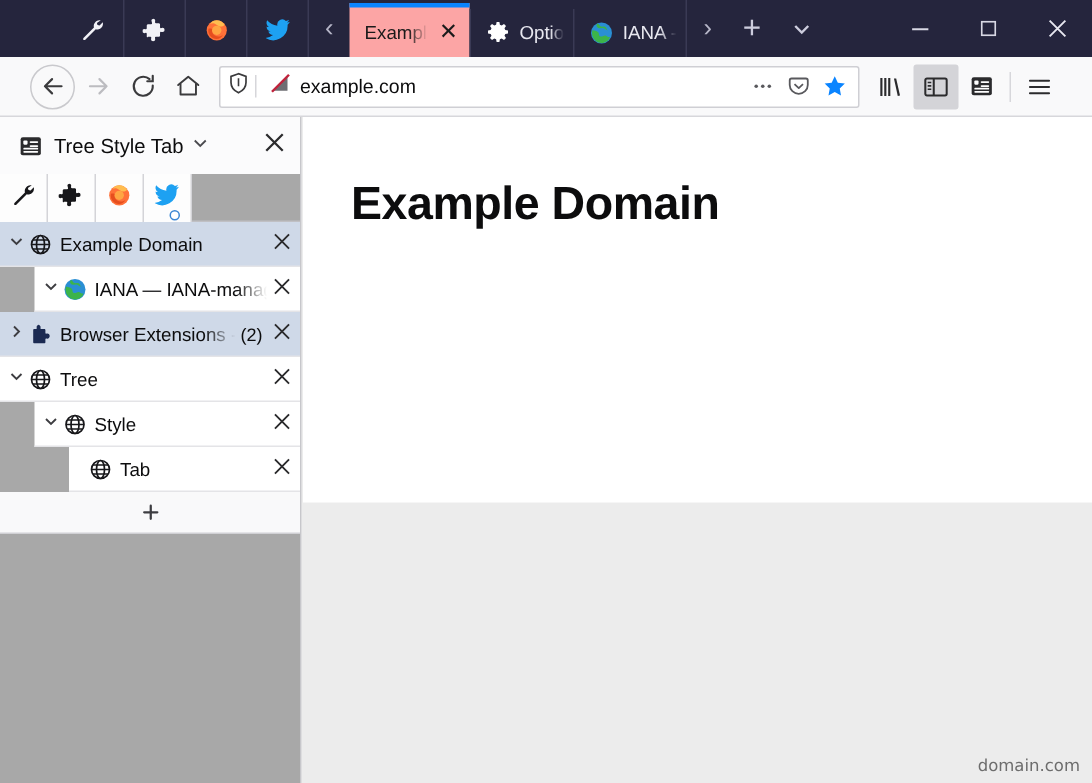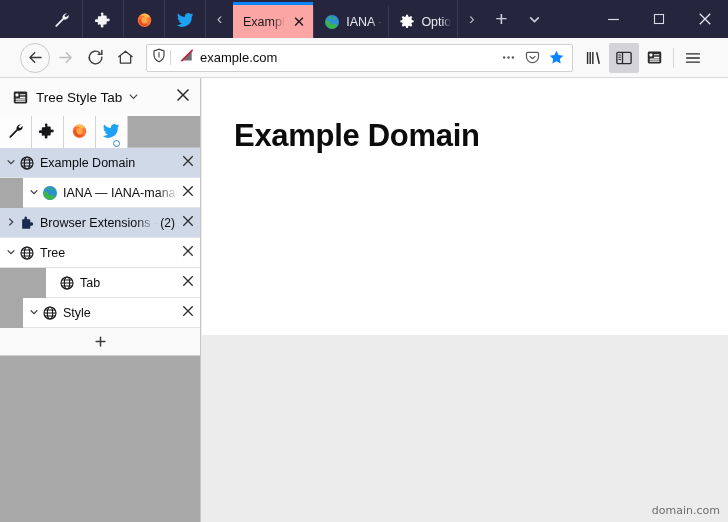--- a/index.html
+++ b/index.html
@@ -245,37 +245,37 @@
 
     <div class="tabstrip">
 
       <div class="tab active">
         <span class="tab-title">Exampl</span>
         <span class="tab-close">✕</span>
       </div>
 
       <div class="tab">
         <span class="tab-fav">
+          <svg width="16" height="16" viewBox="0 0 24 24" fill="#ffffff">
+            <path d="M12 8.2a3.8 3.8 0 1 0 0 7.6 3.8 3.8 0 0 0 0-7.6zm0 6a2.2 2.2 0 1 1 0-4.4 2.2 2.2 0 0 1 0 4.4z"></path>
+            <path d="M13.4 1h-2.8l-.5 2.7-1.8.8L6 3l-2 2 1.5 2.3-.8 1.8L2 9.6v2.8l2.7.5.8 1.8L4 17l2 2 2.3-1.5 1.8.8.5 2.7h2.8l.5-2.7 1.8-.8L18 19l2-2-1.5-2.3.8-1.8 2.7-.5V9.6l-2.7-.5-.8-1.8L20 5l-2-2-2.3 1.5-1.8-.8L13.4 1z"></path>
+          </svg>
+        </span>
+        <span class="tab-title">Optio</span>
+      </div>
+
+      <div class="tab">
+        <span class="tab-fav">
           <svg width="16" height="16" viewBox="0 0 24 24">
             <circle cx="12" cy="12" r="10.5" fill="#2a8fd4"></circle>
             <path d="M3 9c2 1 4 .5 5.5 2s.5 4 2.5 4.5 3.5-1.5 5-1 2.5 2 4.5 1.5c-1 3.5-4.5 6-8.5 6C6.8 22 2.5 17.6 2.5 12c0-1 .2-2 .5-3z" fill="#3cb44a"></path>
             <path d="M8 2.5c1.5.5 2 2.5 3.5 3s3-.5 4.5.5 1 3 2.5 3.5c-2-.5-3-2-5-2.5S9.5 8 8 6.5 7 3.5 8 2.5z" fill="#3cb44a"></path>
           </svg>
         </span>
         <span class="tab-title">IANA -</span>
-      </div>
-
-      <div class="tab">
-        <span class="tab-fav">
-          <svg width="16" height="16" viewBox="0 0 24 24" fill="#ffffff">
-            <path d="M12 8.2a3.8 3.8 0 1 0 0 7.6 3.8 3.8 0 0 0 0-7.6zm0 6a2.2 2.2 0 1 1 0-4.4 2.2 2.2 0 0 1 0 4.4z"></path>
-            <path d="M13.4 1h-2.8l-.5 2.7-1.8.8L6 3l-2 2 1.5 2.3-.8 1.8L2 9.6v2.8l2.7.5.8 1.8L4 17l2 2 2.3-1.5 1.8.8.5 2.7h2.8l.5-2.7 1.8-.8L18 19l2-2-1.5-2.3.8-1.8 2.7-.5V9.6l-2.7-.5-.8-1.8L20 5l-2-2-2.3 1.5-1.8-.8L13.4 1z"></path>
-          </svg>
-        </span>
-        <span class="tab-title">Optio</span>
       </div>
     </div>
 
     <div class="nav-chip">›</div>
     <div class="tab-newbtn">+</div>
     <div class="tab-listall">
       <svg width="13" height="13" viewBox="0 0 24 24" fill="none" stroke="#ccccdd" stroke-width="3">
         <path d="M4 8l8 8 8-8"></path>
       </svg>
     </div>
@@ -538,63 +538,63 @@
         </span>
         <span class="sb-label">Tree</span>
         <span class="sb-x">
           <svg width="12" height="12" viewBox="0 0 12 12" stroke="#2b2b2d" stroke-width="1.25">
               <path d="M1.3 1.3l9.4 9.4M10.7 1.3l-9.4 9.4"></path>
             </svg>
         </span>
       </div>
 
       <div style="display:flex">
+        <span class="sb-row-indent" style="width:23px"></span>
+        <div class="sb-row" style="flex:1;min-width:0">
+          <span class="sb-twisty">
+            <svg width="10" height="10" viewBox="0 0 24 24" fill="none" stroke="#3d3d41" stroke-width="3">
+                <path d="M4 8l8 8 8-8"></path>
+              </svg>
+          </span>
+          <span class="sb-fav">
+            <svg width="16" height="16" viewBox="0 0 24 24" fill="none" stroke="#17171a" stroke-width="1.7">
+              <circle cx="12" cy="12" r="9"></circle>
+                <ellipse cx="12" cy="12" rx="4" ry="9"></ellipse>
+                <path d="M3 12h18M4.4 7.5h15.2M4.4 16.5h15.2"></path>
+            </svg>
+          </span>
+          <span class="sb-label">Style</span>
+          <span class="sb-x">
+            <svg width="12" height="12" viewBox="0 0 12 12" stroke="#2b2b2d" stroke-width="1.25">
+                <path d="M1.3 1.3l9.4 9.4M10.7 1.3l-9.4 9.4"></path>
+              </svg>
+          </span>
+        </div>
+      </div>
+
+      <div style="display:flex">
         <span class="sb-row-indent" style="width:46px"></span>
         <div class="sb-row" style="flex:1;min-width:0">
           <span class="sb-twisty" style="width:11px"></span>
           <span class="sb-fav">
             <svg width="16" height="16" viewBox="0 0 24 24" fill="none" stroke="#17171a" stroke-width="1.7">
               <circle cx="12" cy="12" r="9"></circle>
                 <ellipse cx="12" cy="12" rx="4" ry="9"></ellipse>
                 <path d="M3 12h18M4.4 7.5h15.2M4.4 16.5h15.2"></path>
             </svg>
           </span>
           <span class="sb-label">Tab</span>
           <span class="sb-x">
             <svg width="12" height="12" viewBox="0 0 12 12" stroke="#2b2b2d" stroke-width="1.25">
                 <path d="M1.3 1.3l9.4 9.4M10.7 1.3l-9.4 9.4"></path>
               </svg>
           </span>
         </div>
       </div>
 
-      <div style="display:flex">
-        <span class="sb-row-indent" style="width:23px"></span>
-        <div class="sb-row" style="flex:1;min-width:0">
-          <span class="sb-twisty">
-            <svg width="10" height="10" viewBox="0 0 24 24" fill="none" stroke="#3d3d41" stroke-width="3">
-                <path d="M4 8l8 8 8-8"></path>
-              </svg>
-          </span>
-          <span class="sb-fav">
-            <svg width="16" height="16" viewBox="0 0 24 24" fill="none" stroke="#17171a" stroke-width="1.7">
-              <circle cx="12" cy="12" r="9"></circle>
-                <ellipse cx="12" cy="12" rx="4" ry="9"></ellipse>
-                <path d="M3 12h18M4.4 7.5h15.2M4.4 16.5h15.2"></path>
-            </svg>
-          </span>
-          <span class="sb-label">Style</span>
-          <span class="sb-x">
-            <svg width="12" height="12" viewBox="0 0 12 12" stroke="#2b2b2d" stroke-width="1.25">
-                <path d="M1.3 1.3l9.4 9.4M10.7 1.3l-9.4 9.4"></path>
-              </svg>
-          </span>
-        </div>
-      </div>
-
     </div>
 
     <div class="sb-newtab">
       <svg width="15" height="15" viewBox="0 0 24 24" stroke="#3d3d41" stroke-width="2.4" stroke-linecap="round">
         <path d="M12 5v14M5 12h14"></path>
       </svg>
     </div>
     <div class="sb-rest"></div>
   </div>
 

